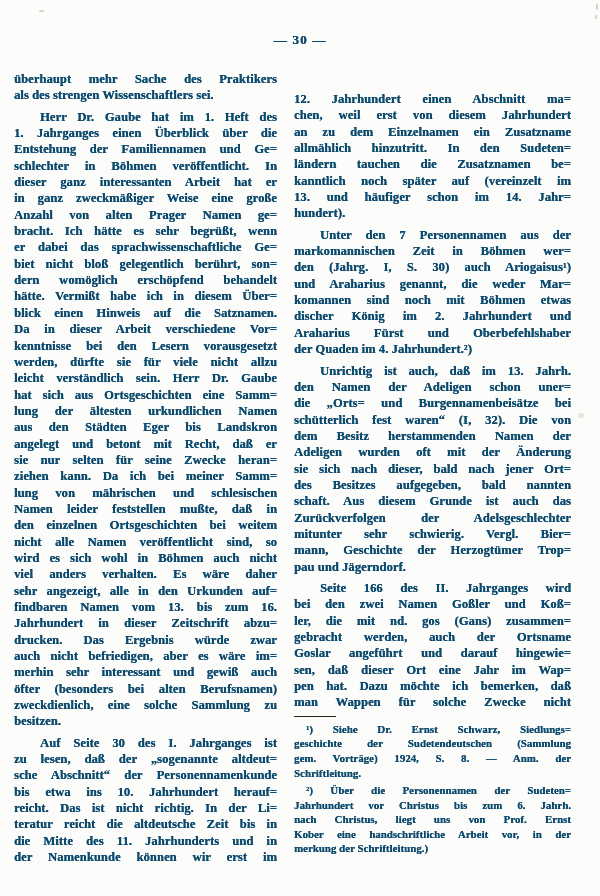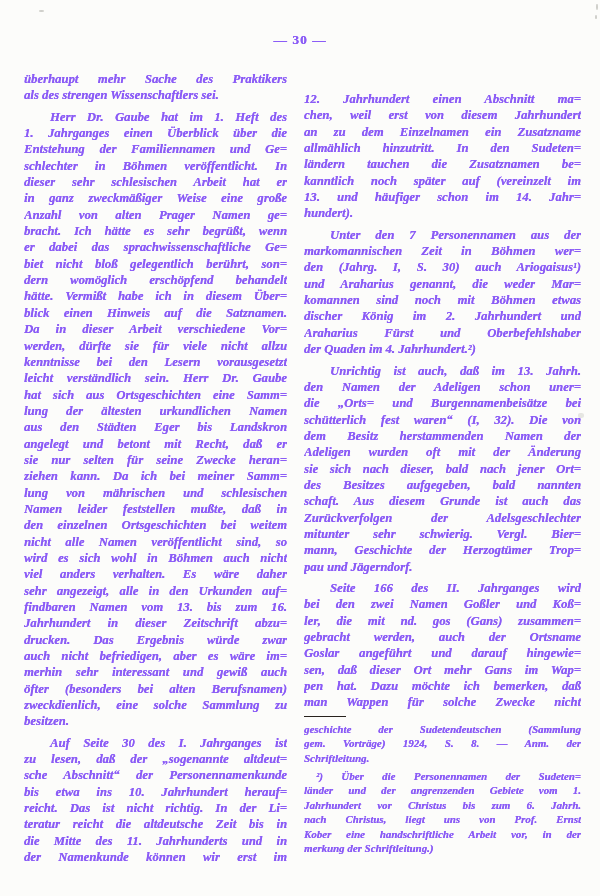--- a/index.html
+++ b/index.html
@@ -7,36 +7,35 @@
   body {
     width: 600px; height: 896px;
     background: #fcfcfa;
     font-family: "Liberation Serif", "DejaVu Serif", serif;
   }
   .sheet {
     position: relative;
     width: 600px; height: 896px;
     background: #fcfcfa;
     overflow: hidden;
-    color: #8b5cf6;
+    color: #0c4a6e;
     font-weight: 700;
   }
   .page-number {
     position: absolute;
     top: 32px; left: 0; width: 100%;
     text-align: center;
     font-size: 13.5px;
     letter-spacing: 1px;
     text-shadow: 0.2px 0 0 currentColor;
   }
   .columns {
     position: absolute;
-    top: 71px; left: 24px;
+    top: 71px; left: 14px;
     display: flex;
-    font-style: italic;
   }
   .col { display: block; }
   .col-left  { width: 263px; margin-right: 17px; }
   .col-right { width: 277px; margin-top: 20px; }
   .para { margin: 0 0 5px 0; }
   .line {
     font-size: 12.6px;
     line-height: 16.35px;
     height: 16.35px;
     text-align: justify;
@@ -76,32 +75,32 @@
     <div class="col col-left">
         <div class="para">
           <div class="line">überhaupt mehr Sache des Praktikers</div>
           <div class="line final">als des strengen Wissenschaftlers sei.</div>
         </div>
         <div class="para">
           <div class="line indent">Herr Dr. Gaube hat im 1. Heft des</div>
           <div class="line">1. Jahrganges einen Überblick über die</div>
           <div class="line">Entstehung der Familiennamen und Ge=</div>
           <div class="line">schlechter in Böhmen veröffentlicht. In</div>
-          <div class="line">dieser sehr schlesischen Arbeit hat er</div>
+          <div class="line">dieser ganz interessanten Arbeit hat er</div>
           <div class="line">in ganz zweckmäßiger Weise eine große</div>
           <div class="line">Anzahl von alten Prager Namen ge=</div>
           <div class="line">bracht. Ich hätte es sehr begrüßt, wenn</div>
           <div class="line">er dabei das sprachwissenschaftliche Ge=</div>
           <div class="line">biet nicht bloß gelegentlich berührt, son=</div>
           <div class="line">dern womöglich erschöpfend behandelt</div>
           <div class="line">hätte. Vermißt habe ich in diesem Über=</div>
           <div class="line">blick einen Hinweis auf die Satznamen.</div>
           <div class="line">Da in dieser Arbeit verschiedene Vor=</div>
+          <div class="line">kenntnisse bei den Lesern vorausgesetzt</div>
           <div class="line">werden, dürfte sie für viele nicht allzu</div>
-          <div class="line">kenntnisse bei den Lesern vorausgesetzt</div>
           <div class="line">leicht verständlich sein. Herr Dr. Gaube</div>
           <div class="line">hat sich aus Ortsgeschichten eine Samm=</div>
           <div class="line">lung der ältesten urkundlichen Namen</div>
           <div class="line">aus den Städten Eger bis Landskron</div>
           <div class="line">angelegt und betont mit Recht, daß er</div>
           <div class="line">sie nur selten für seine Zwecke heran=</div>
           <div class="line">ziehen kann. Da ich bei meiner Samm=</div>
           <div class="line">lung von mährischen und schlesischen</div>
           <div class="line">Namen leider feststellen mußte, daß in</div>
           <div class="line">den einzelnen Ortsgeschichten bei weitem</div>
@@ -164,33 +163,33 @@
           <div class="line">mitunter sehr schwierig. Vergl. Bier=</div>
           <div class="line">mann, Geschichte der Herzogtümer Trop=</div>
           <div class="line final">pau und Jägerndorf.</div>
         </div>
         <div class="para">
           <div class="line indent">Seite 166 des II. Jahrganges wird</div>
           <div class="line">bei den zwei Namen Goßler und Koß=</div>
           <div class="line">ler, die mit nd. gos (Gans) zusammen=</div>
           <div class="line">gebracht werden, auch der Ortsname</div>
           <div class="line">Goslar angeführt und darauf hingewie=</div>
-          <div class="line">sen, daß dieser Ort mehr Gans im Wap=</div>
+          <div class="line">sen, daß dieser Ort eine Jahr im Wap=</div>
           <div class="line">pen hat. Dazu möchte ich bemerken, daß</div>
           <div class="line">man Wappen für solche Zwecke nicht</div>
         </div>
         <div class="fn-rule"></div>
         <div class="para fn">
+          <div class="line indent">¹) Siehe Dr. Ernst Schwarz, Siedlungs=</div>
           <div class="line">geschichte der Sudetendeutschen (Sammlung</div>
           <div class="line">gem. Vorträge) 1924, S. 8. — Anm. der</div>
           <div class="line final">Schriftleitung.</div>
         </div>
         <div class="para fn">
           <div class="line indent">²) Über die Personennamen der Sudeten=</div>
-          <div class="line">länder und der angrenzenden Gebiete vom 1.</div>
           <div class="line">Jahrhundert vor Christus bis zum 6. Jahrh.</div>
           <div class="line">nach Christus, liegt uns von Prof. Ernst</div>
           <div class="line">Kober eine handschriftliche Arbeit vor, in der</div>
           <div class="line final">merkung der Schriftleitung.)</div>
         </div>
       </div>
   </div>
 
   <div class="speck" style="left:39px; top:10px; width:5px; height:2px;"></div>
   <div class="speck" style="left:596px; top:4px; width:2px; height:6px;"></div>

